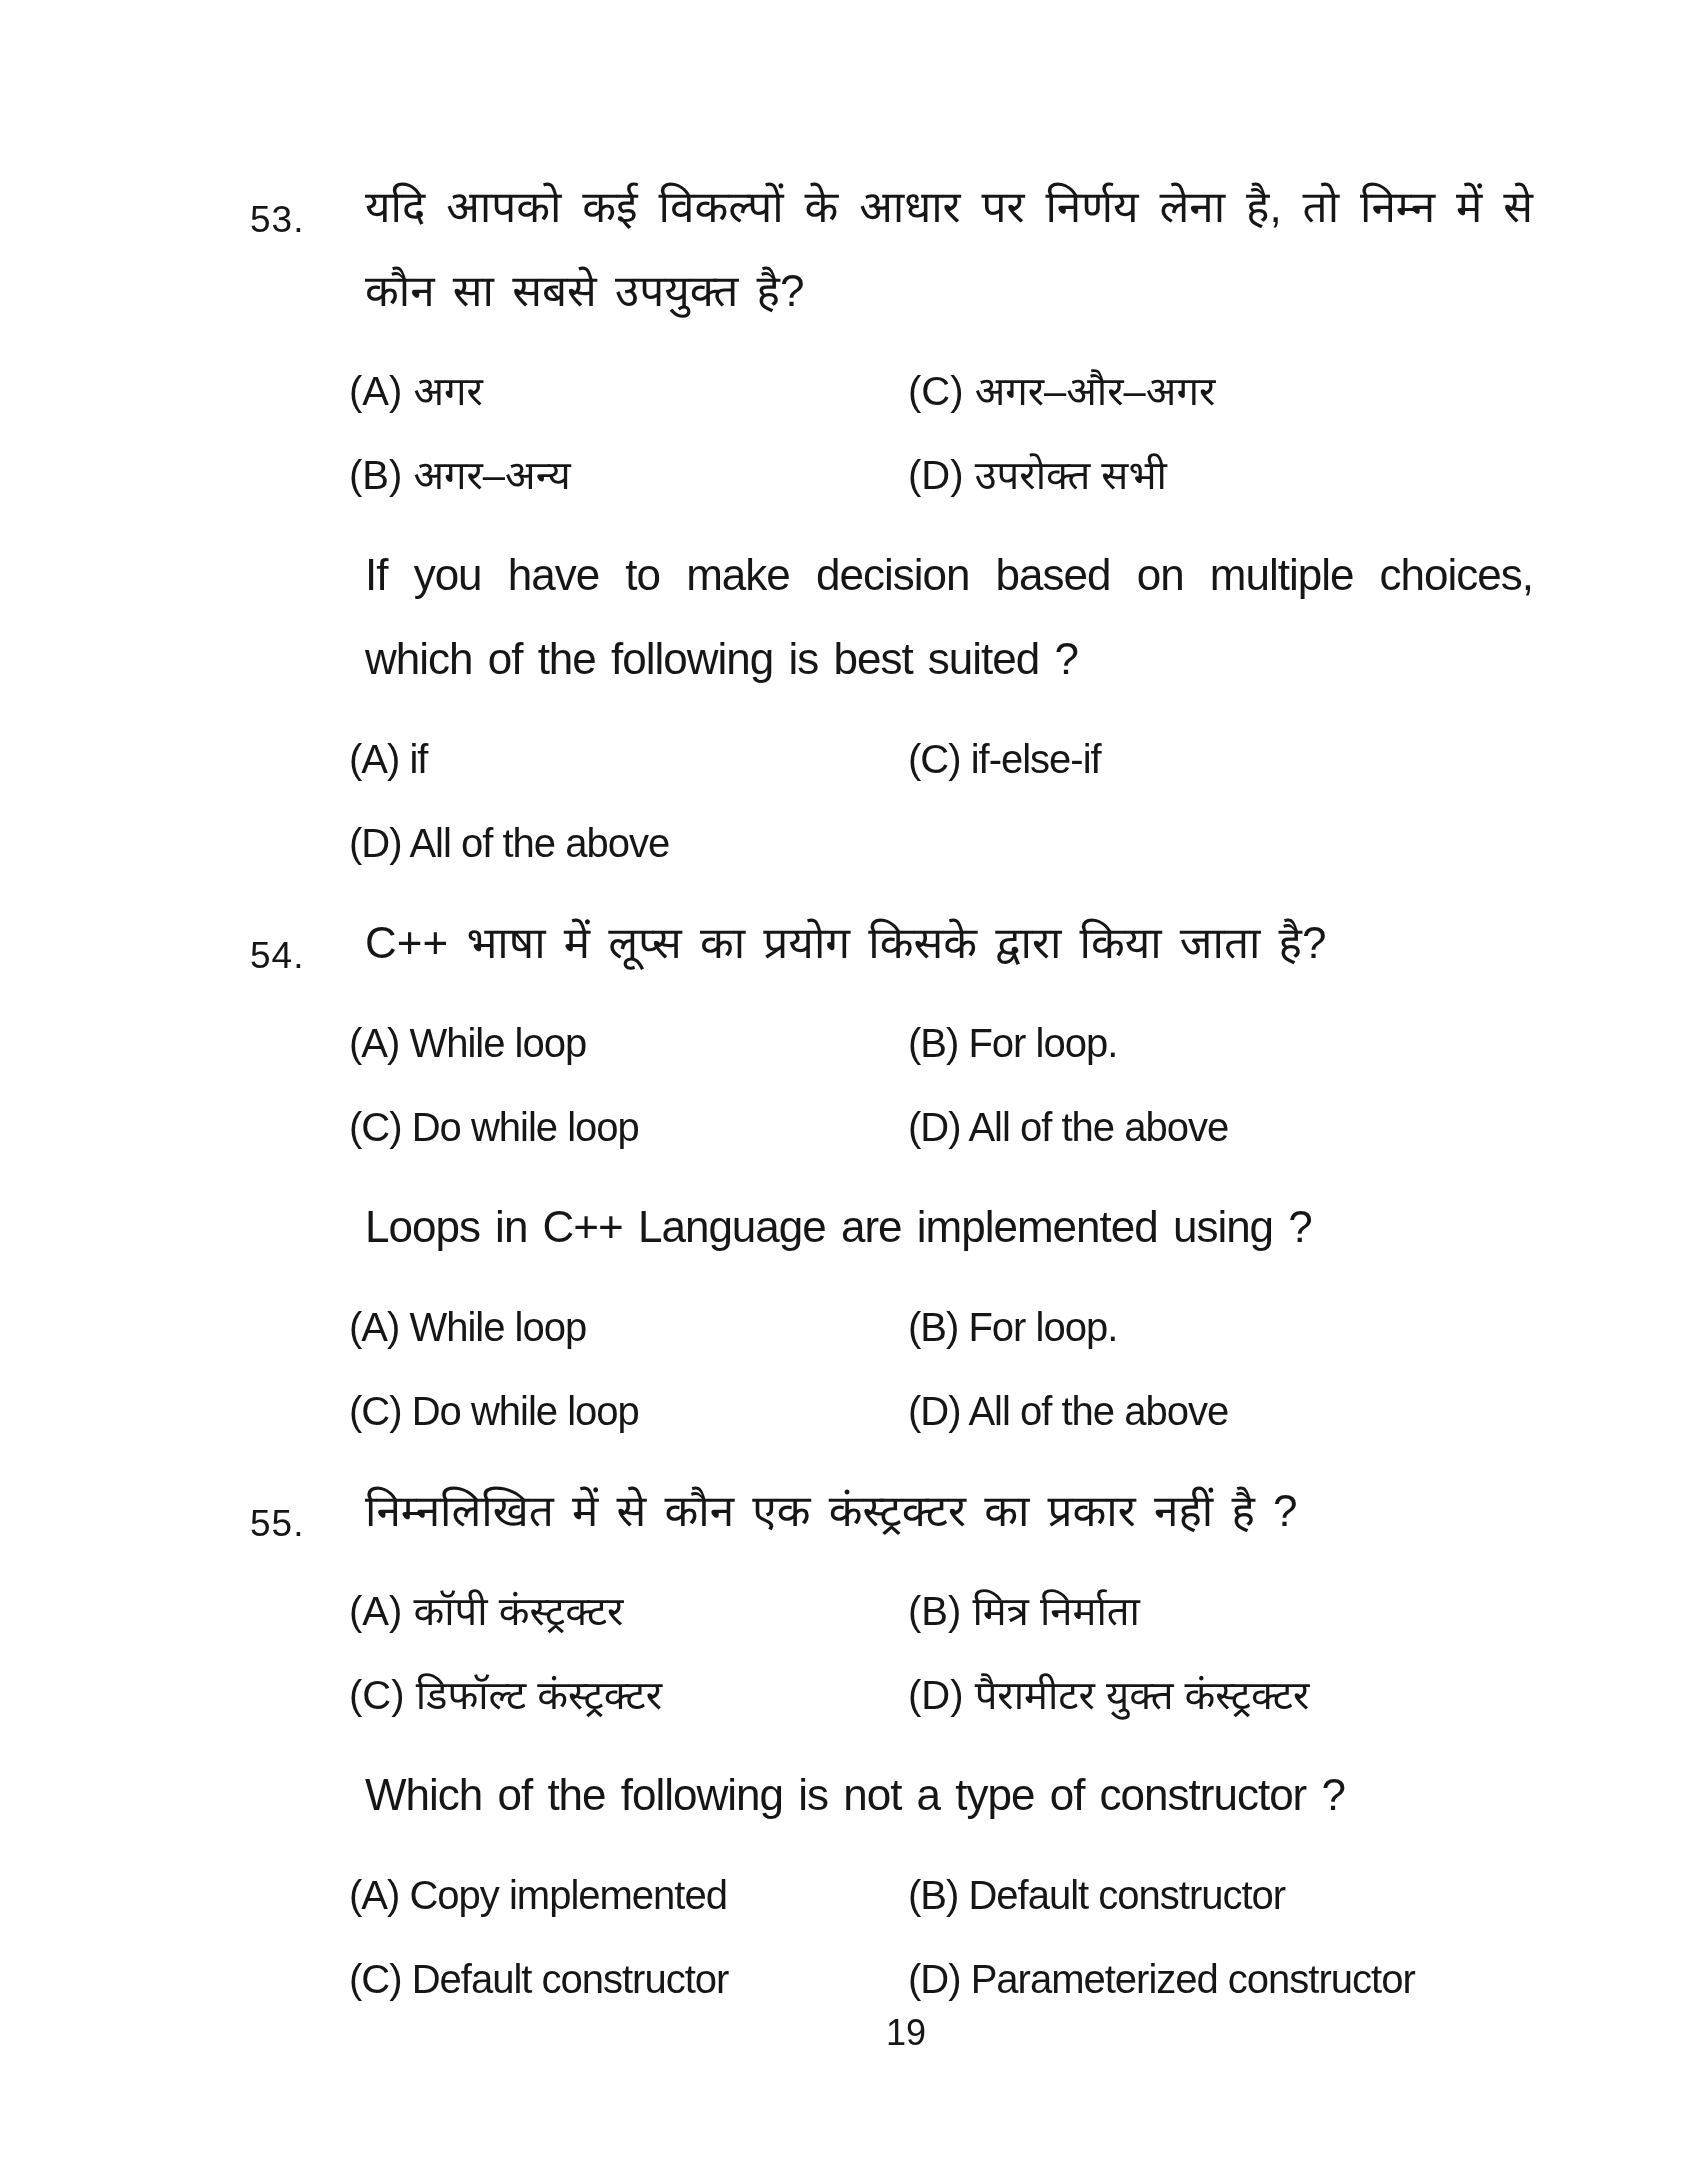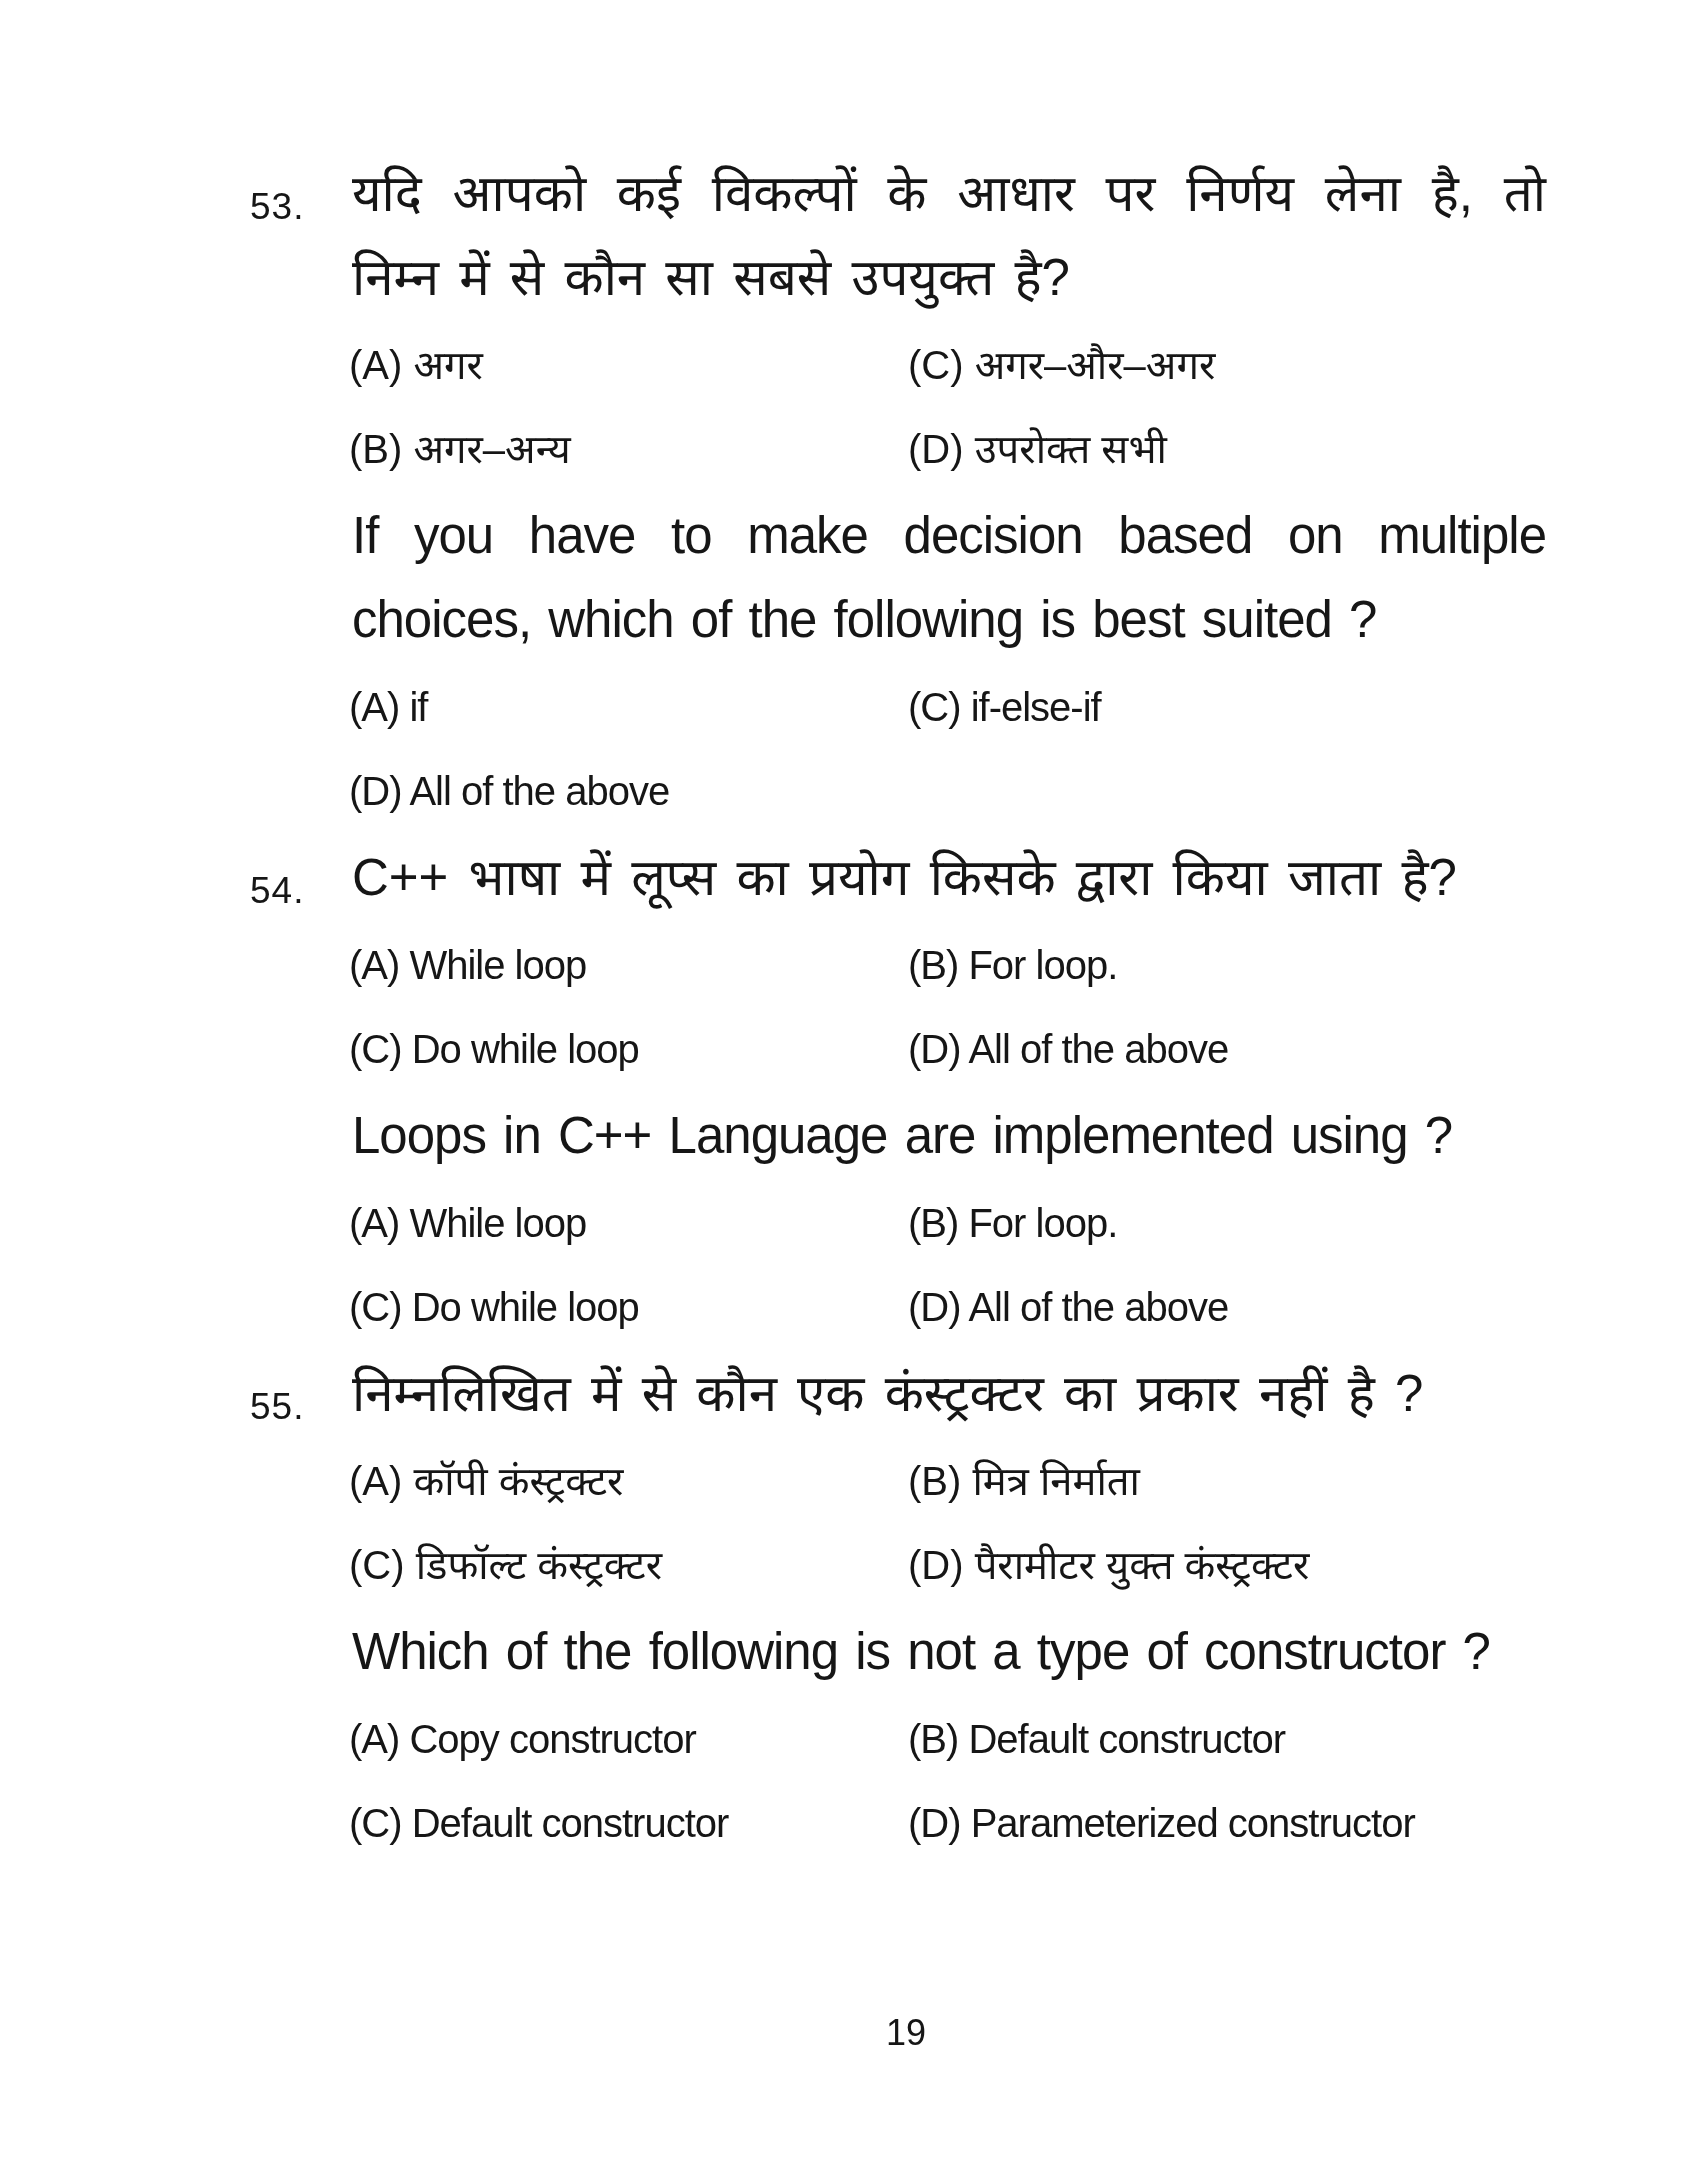--- a/index.html
+++ b/index.html
@@ -28,22 +28,22 @@
   .qnum {
     position: absolute;
     left: -99px;
     top: 13px;
     width: 89px;
     font-size: 37px;
     line-height: 84px;
     letter-spacing: 1px;
   }
   .qtext {
-    margin: 3px;
-    font-size: 51px;
+    margin: 16px;
+    font-size: 44px;
     line-height: 84px;
     text-align: justify;
   }
   .qtext.hindi {
     word-spacing: 6px;
   }
   .qtext.english {
     letter-spacing: -1px;
     word-spacing: 4px;
   }
@@ -112,21 +112,21 @@
       <span class="qnum">55.</span>
       <p class="qtext hindi">निम्नलिखित में से कौन एक कंस्ट्रक्टर का प्रकार नहीं है ?</p>
       <div class="options">
         <span class="opt hindi">(A) कॉपी कंस्ट्रक्टर</span>
         <span class="opt hindi">(B) मित्र निर्माता</span>
         <span class="opt hindi">(C) डिफॉल्ट कंस्ट्रक्टर</span>
         <span class="opt hindi">(D) पैरामीटर युक्त कंस्ट्रक्टर</span>
       </div>
       <p class="qtext english">Which of the following is not a type of constructor ?</p>
       <div class="options">
-        <span class="opt english">(A) Copy constructor</span>
+        <span class="opt english">(A) Copy implemented</span>
         <span class="opt english">(B) Default constructor</span>
         <span class="opt english">(C) Default constructor</span>
         <span class="opt english">(D) Parameterized constructor</span>
       </div>
     </section>
 
   </main>
 
   <span class="page-num">19</span>
 </div>

